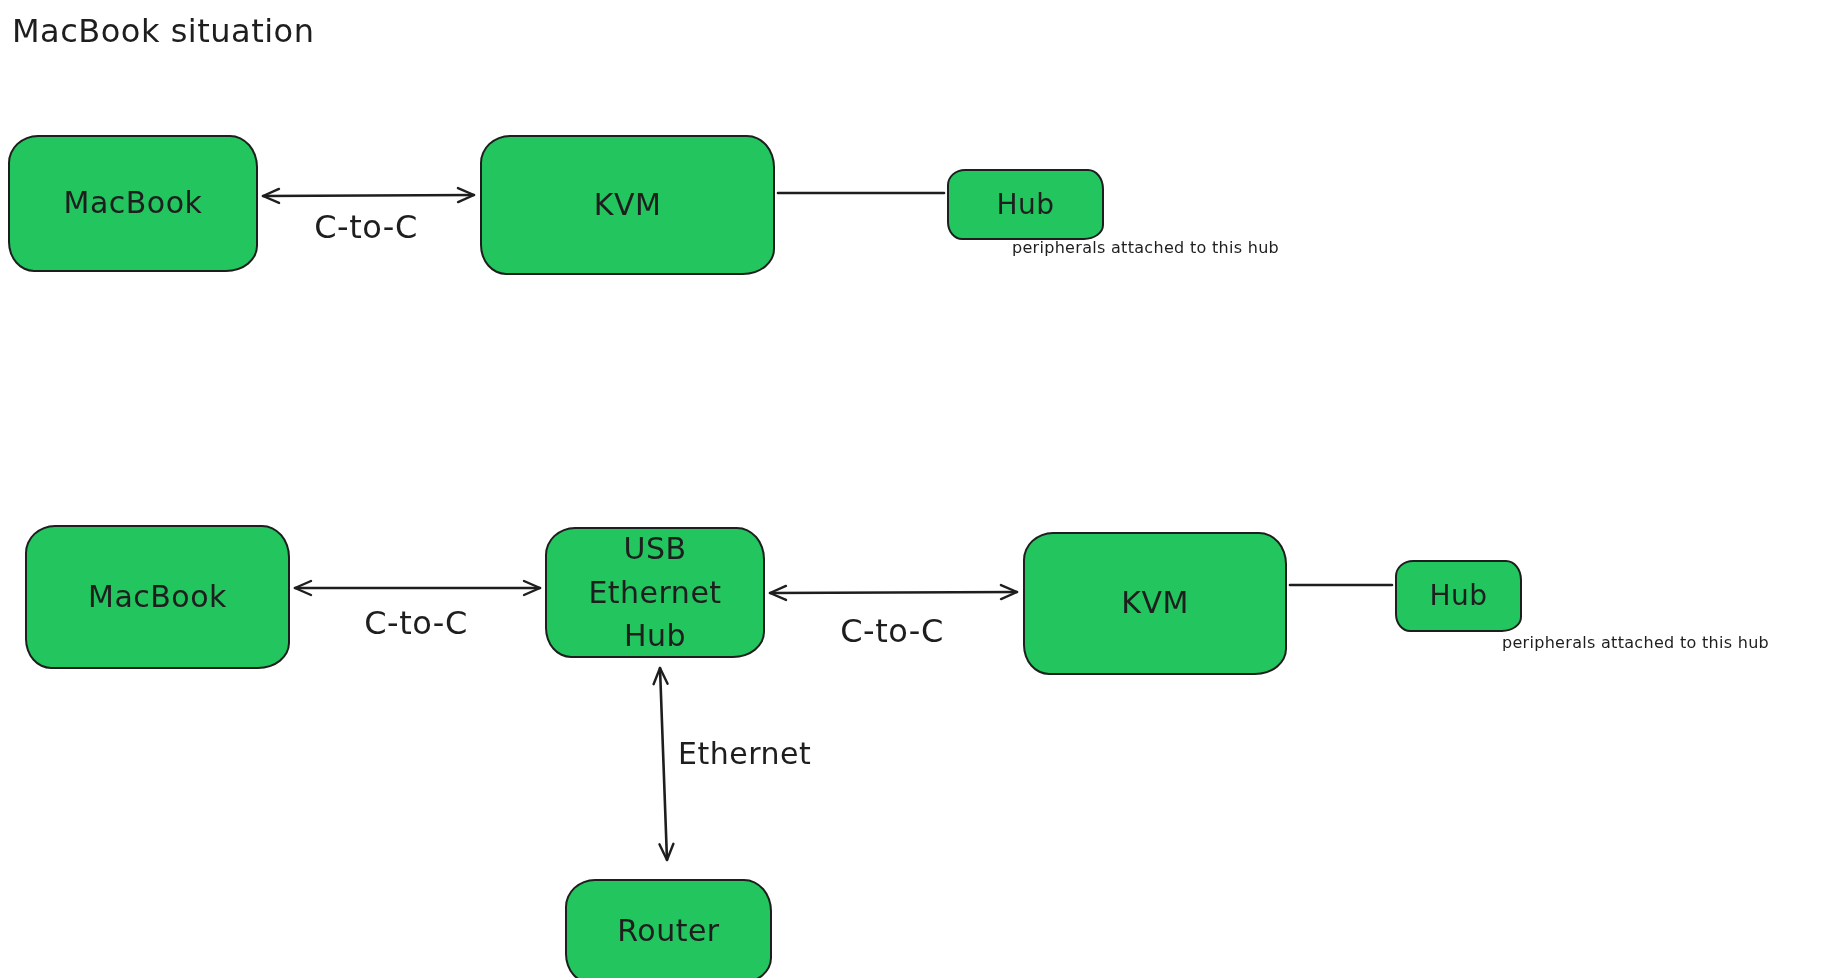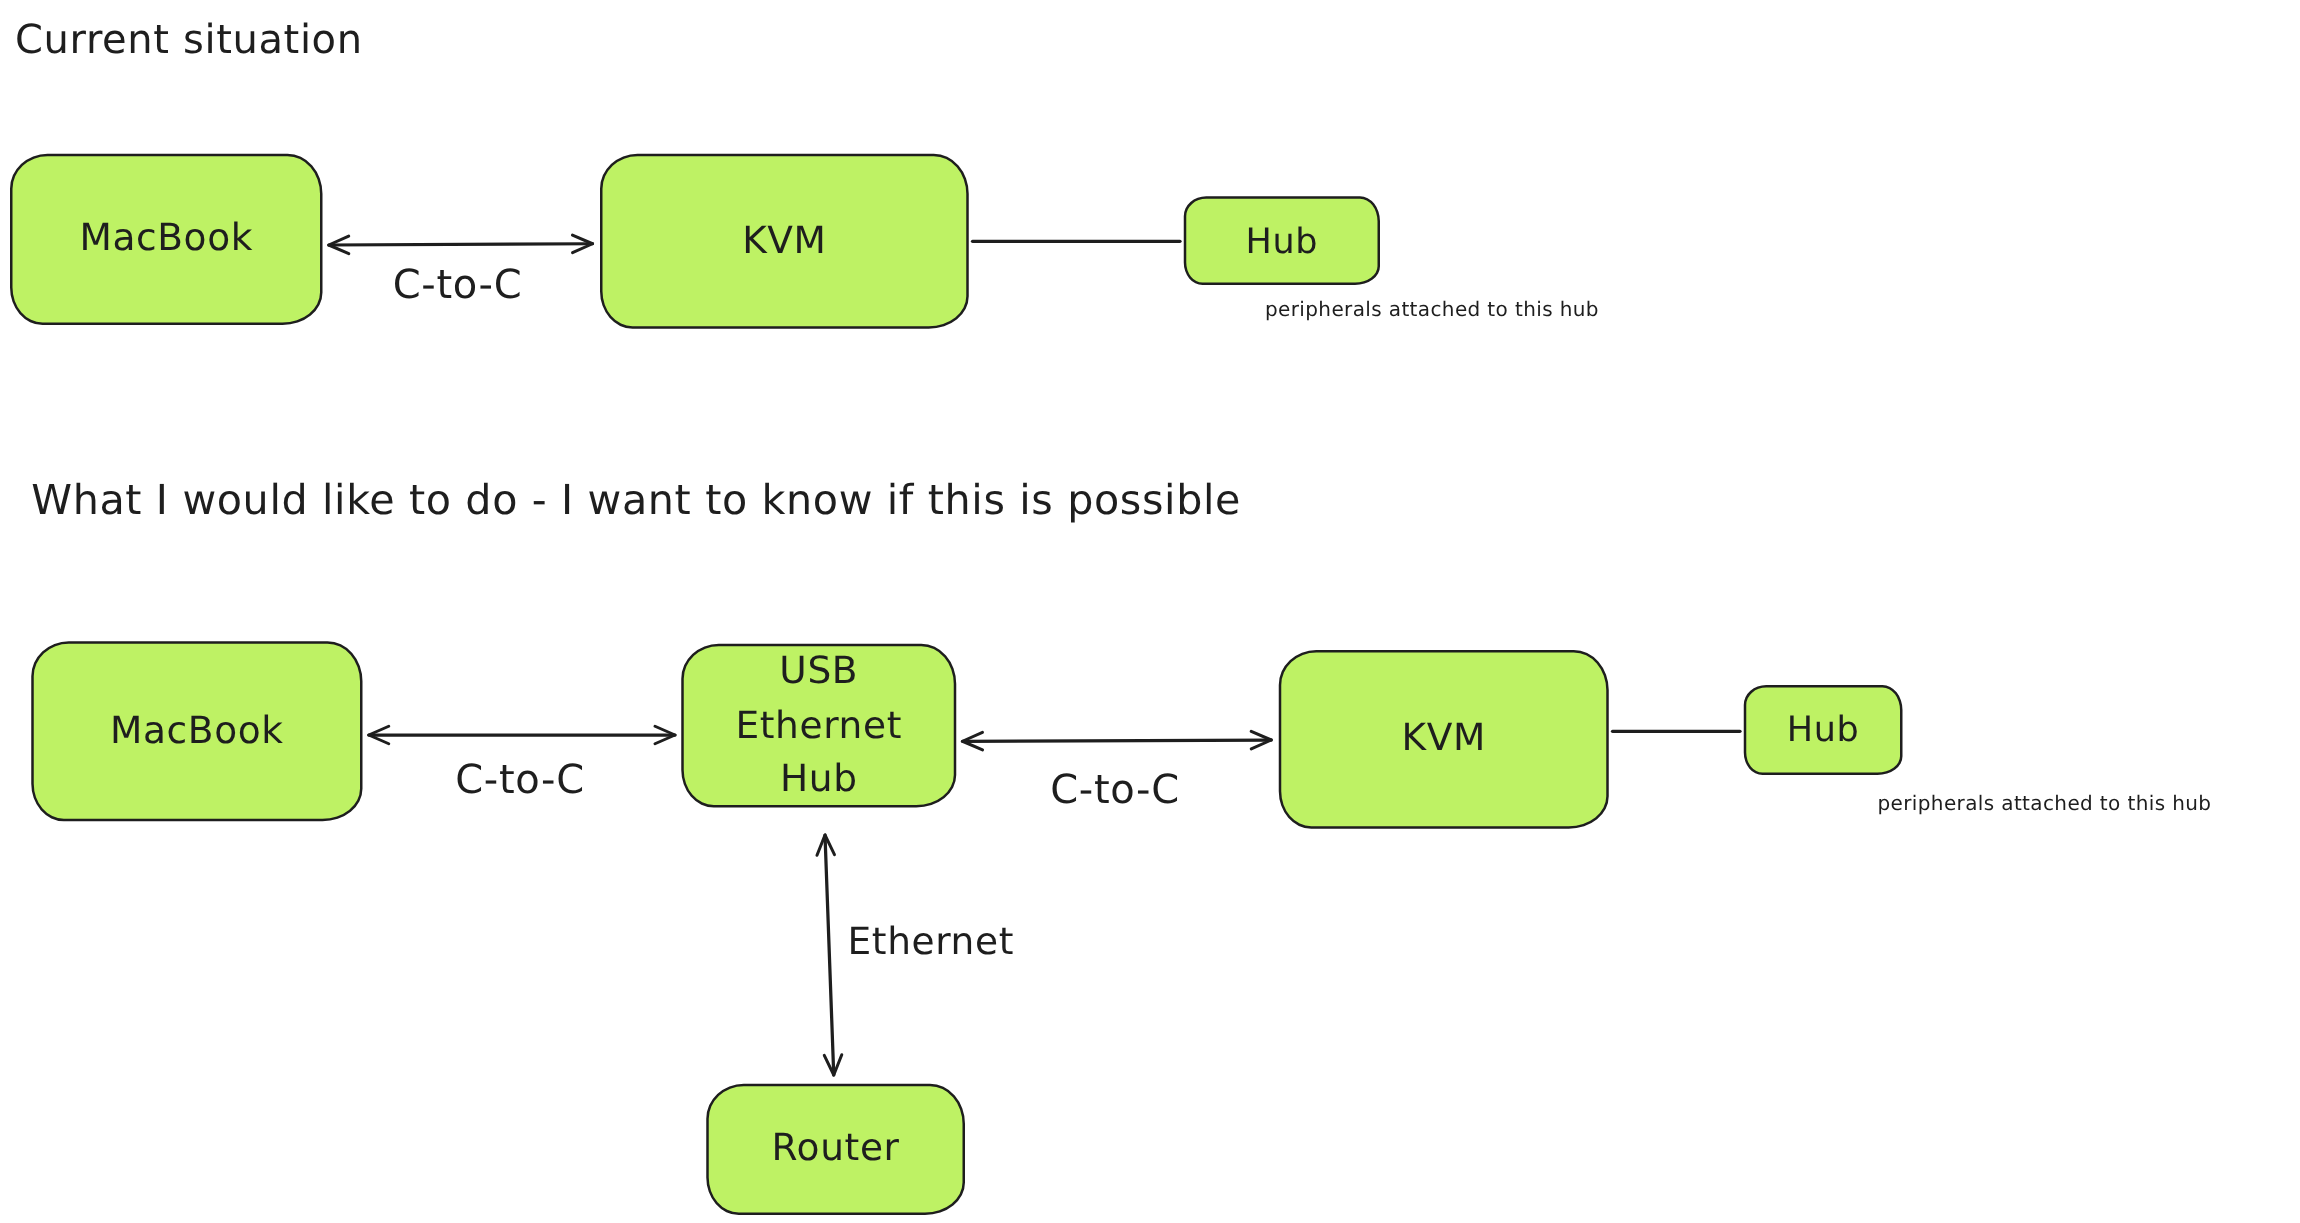--- a/index.html
+++ b/index.html
@@ -27,29 +27,30 @@
     position: absolute;
     font-size: 32px;
     letter-spacing: 0.5px;
     white-space: nowrap;
     color: #1e1e1e;
   }
   .node {
     position: absolute;
     box-sizing: border-box;
     border: 2.5px solid #1e1e1e;
-    background: #bef264;
+    background: #22c55e;
     display: flex;
     flex-direction: column;
     align-items: center;
     justify-content: center;
     text-align: left;
     font-size: 30px;
     letter-spacing: 0.5px;
     line-height: 1.35;
+    margin-top: 12px;
   }
   .node.big {
     border-radius: 30px 28px 32px 26px / 28px 32px 26px 30px;
   }
   .node.small {
     border-radius: 18px 16px 20px 15px / 16px 20px 15px 18px;
     font-size: 28px;
   }
   .edge-label {
     position: absolute;
@@ -83,39 +84,38 @@
 
     <path d="M263 196 L474 195" fill="none" stroke="#1e1e1e" stroke-width="2.6" stroke-linecap="round" marker-start="url(#arrowhead)" marker-end="url(#arrowhead)"></path>
     <path d="M778 193 L944 193" fill="none" stroke="#1e1e1e" stroke-width="2.6" stroke-linecap="round"></path>
 
     <path d="M295 588 L540 588" fill="none" stroke="#1e1e1e" stroke-width="2.6" stroke-linecap="round" marker-start="url(#arrowhead)" marker-end="url(#arrowhead)"></path>
     <path d="M770 593 L1017 592" fill="none" stroke="#1e1e1e" stroke-width="2.6" stroke-linecap="round" marker-start="url(#arrowhead)" marker-end="url(#arrowhead)"></path>
     <path d="M1290 585 L1392 585" fill="none" stroke="#1e1e1e" stroke-width="2.6" stroke-linecap="round"></path>
     <path d="M660 668 L667 860" fill="none" stroke="#1e1e1e" stroke-width="2.6" stroke-linecap="round" marker-start="url(#arrowhead)" marker-end="url(#arrowhead)"></path>
   </svg>
 
-  <div class="heading" style="left:12px; top:12px;">Current situation</div>
+  <div class="heading" style="left:12px; top:12px;">MacBook situation</div>
 
   <div class="node big" style="left:8px; top:123px; width:250px; height:137px;">
     <span>MacBook</span>
   </div>
 
   <div class="edge-label" style="left:366px; top:208px;">C-to-C</div>
 
   <div class="node big" style="left:480px; top:123px; width:295px; height:140px;">
     <span>KVM</span>
   </div>
 
   <div class="node small" style="left:947px; top:157px; width:157px; height:71px;">
     <span>Hub</span>
   </div>
 
   <div class="caption" style="left:1012px; top:238px;">peripherals attached to this hub</div>
 
-  <div class="heading" style="left:25px; top:380px; font-size:33px;">What I would like to do - I want to know if this is possible</div>
 
   <div class="node big" style="left:25px; top:513px; width:265px; height:144px;">
     <span>MacBook</span>
   </div>
 
   <div class="edge-label" style="left:416px; top:604px;">C-to-C</div>
 
   <div class="node big" style="left:545px; top:515px; width:220px; height:131px; line-height:1.45;">
     <span>USB</span>
     <span>Ethernet</span>

